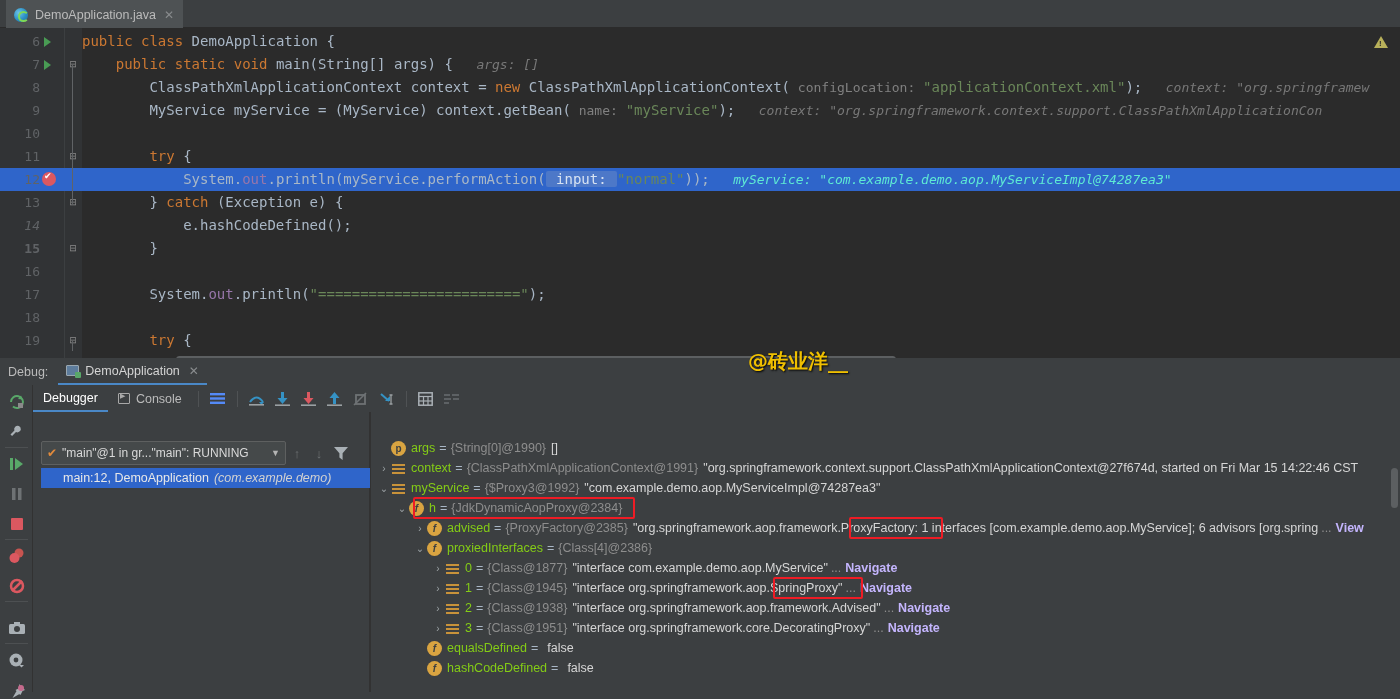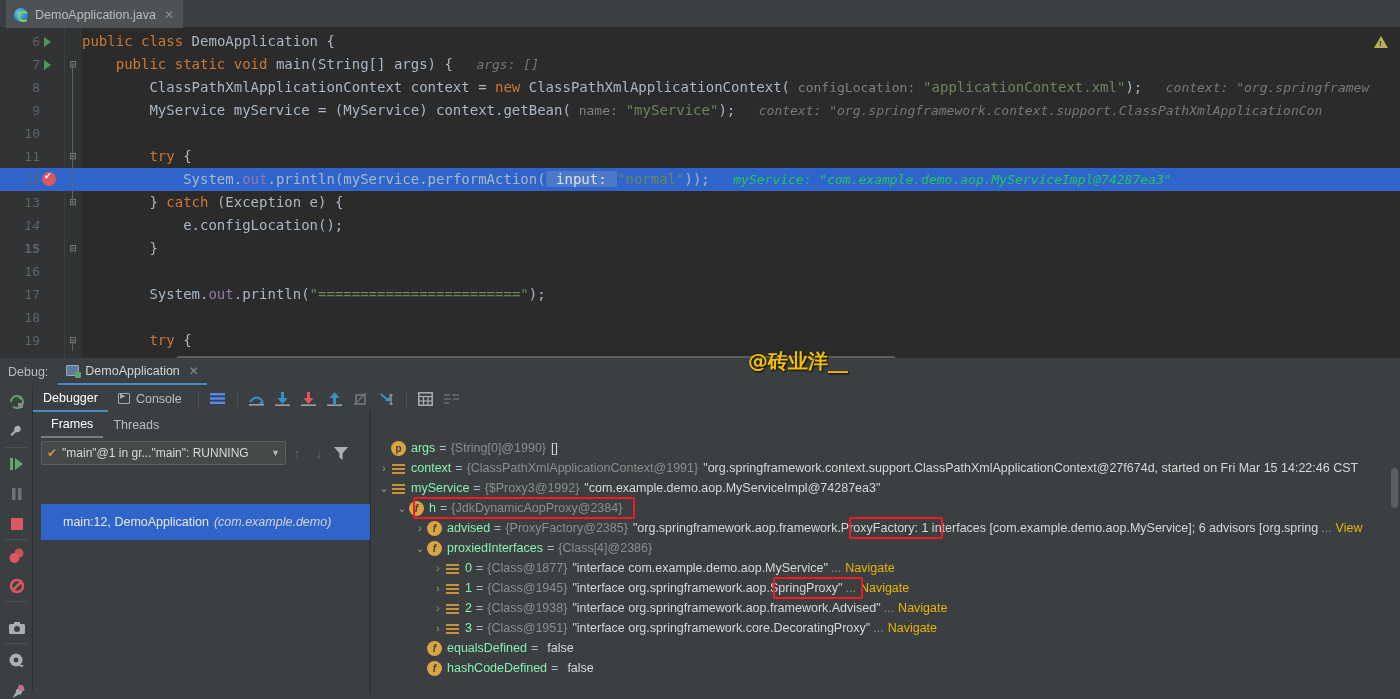--- a/index.html
+++ b/index.html
@@ -68,21 +68,21 @@
   .hl-line { position: absolute; left: 82px; top: 0; width: 1318px; height: 23px; background: #2f65ca; }
   .hl-gut  { position: absolute; left: 0;  top: 0; width: 82px;  height: 23px; background: #2f65ca; }
 
   
   .kw   { color: #cc7832; }
   .txt  { color: #a9b7c6; }
   .str  { color: #6a8759; }
   .fld  { color: #9876aa; }
   .hint { color: #808080; font-size: 13px; }
   .inl  { color: #787878; font-style: italic; font-size: 13px; }
-  .inlw { color: #22c55e; font-style: italic; font-size: 13px; }
+  .inlw { color: #5eead4; font-style: italic; font-size: 13px; }
   .hintw{ background: #4d78c8; color: #d6e2f2; border-radius: 2px; padding: 0 2px; }
 
   
   .runmark {
     position: absolute; left: 44px; width: 0; height: 0;
     border-left: 7px solid #499c54; border-top: 5px solid transparent;
     border-bottom: 5px solid transparent;
   }
   .fold {
     position: absolute; left: 68px; width: 10px; height: 10px;
@@ -214,23 +214,23 @@
   .thread-check { color: #e08a3c; font-size: 12px; margin-right: 5px; }
   .thread-text {
     font-size: 12px; color: #d9d9d9; white-space: nowrap; overflow: hidden;
     flex: 1;
   }
   .caret { color: #b4b4b4; font-size: 9px; margin-left: 4px; }
   .arrow-btn { width: 22px; text-align: center; color: #6e7274; font-size: 13px; }
   .filter-ico { margin-left: 4px; color: #a8adb0; font-size: 13px; }
 
   .frame-row {
-    position: absolute; left: 8px; top: 56px; width: 330px; height: 36px;
+    position: absolute; left: 8px; top: 56px; width: 330px; height: 20px;
     background: #2f65ca; display: flex; align-items: center; padding-left: 22px;
-    font-size: 12.5px; color: #e8e8e8; white-space: nowrap; margin-top: 36px;
+    font-size: 12.5px; color: #e8e8e8; white-space: nowrap;
   }
   .frame-row .it { font-style: italic; color: #d2d2d2; margin-left: 5px; }
 
   
   .vtree { position: absolute; left: 0; top: 26px; width: 1029px; height: 254px; }
   .vrow {
     position: relative; height: 20px; display: flex; align-items: center;
     white-space: nowrap; font-size: 12.5px;
   }
   .twisty {
@@ -248,25 +248,25 @@
     border-radius: 50%; background: #d9a441;
     color: #3c3f41; font-size: 10px; font-style: italic; font-weight: bold;
     text-align: center; line-height: 15px;
   }
   .ic-obj::before, .ic-obj::after {
     content: ""; position: absolute; left: 1px; width: 13px; height: 2px;
     background: #c8923a;
   }
   .ic-obj::before { top: 3px; box-shadow: 0 4px 0 #c8923a; }
   .ic-obj::after  { top: 11px; }
-  .vname { color: #86efac; }
+  .vname { color: #84cc16; }
   .veq   { color: #a9b7c6; margin: 0 4px; }
   .vtype { color: #8d8d8d; }
   .vval  { color: #d6d6d6; margin-left: 5px; }
-  .vnav  { color: #eab308; margin-left: 4px; }
+  .vnav  { color: #c4b5fd; margin-left: 4px; font-weight: bold; }
   .vdots { color: #8d8d8d; margin-left: 3px; }
 
   .redbox {
     position: absolute; border: 2.5px solid #ee1c25; border-radius: 2px;
     pointer-events: none; z-index: 20;
   }
 
   .vscroll-track {
     position: absolute; right: 0; top: 26px; width: 12px; height: 254px;
     background: #3c3f41;
@@ -320,21 +320,21 @@
         <div class="line code" style="top: 117px;"><span class="txt">        </span><span class="kw">try</span><span class="txt"> {</span></div>
         <div class="hl-gut" style="top: 140px;"></div>
         <div class="hl-line" style="top: 140px;"></div>
         <div class="ln" style="top: 140px; left: 0px;">12</div>
         <div class="bp" style="top: 144px;"></div>
         <div class="line code" style="top: 140px;"><span class="txt">            System.</span><span class="fld">out</span><span class="txt">.println(myService.performAction(</span><span class="hintw"> input: </span><span class="str">"normal"</span><span class="txt">));</span><span class="inlw">   myService: "com.example.demo.aop.MyServiceImpl@74287ea3"</span></div>
         <div class="ln" style="top: 163px; left: 0px; padding-left: 12px;">13</div>
         <div class="fold" style="top: 169px;">⊟</div>
         <div class="line code" style="top: 163px;"><span class="txt">        } </span><span class="kw">catch</span><span class="txt"> (Exception e) {</span></div>
         <div class="ln" style="top: 186px; left: 0px; font-style: italic;">14</div>
-        <div class="line code" style="top: 186px;"><span class="txt">            e.configLocation();</span></div>
+        <div class="line code" style="top: 186px;"><span class="txt">            e.hashCodeDefined();</span></div>
         <div class="ln" style="top: 209px; left: 0px; font-weight: bold;">15</div>
         <div class="fold" style="top: 215px;">⊟</div>
         <div class="line code" style="top: 209px;"><span class="txt">        }</span></div>
         <div class="ln" style="top: 232px; left: 0px;">16</div>
         <div class="line code" style="top: 232px;"></div>
         <div class="ln" style="top: 255px; left: 0px;">17</div>
         <div class="line code" style="top: 255px;"><span class="txt">        System.</span><span class="fld">out</span><span class="txt">.println(</span><span class="str">"========================"</span><span class="txt">);</span></div>
         <div class="ln" style="top: 278px; left: 0px;">18</div>
         <div class="line code" style="top: 278px;"></div>
         <div class="ln" style="top: 301px; left: 0px;">19</div>
@@ -483,28 +483,20 @@
           <rect x="0" y="1" width="6" height="2" fill="#5d6164"></rect>
           <rect x="8" y="1" width="7" height="2" fill="#5d6164"></rect>
           <rect x="0" y="5" width="7" height="2" fill="#5d6164"></rect>
           <rect x="9" y="5" width="6" height="2" fill="#5d6164"></rect>
           <rect x="0" y="9" width="5" height="2" fill="#5d6164"></rect>
         </svg>
       </div>
     </div>
 
     <div class="frames-pane">
-      <div class="pane-tabs">
-        <div class="pane-tab active">
-          <span>Frames</span>
-        </div>
-        <div class="pane-tab">
-          <span>Threads</span>
-        </div>
-      </div>
       <div class="thread-row">
         <div class="thread-combo">
           <span class="thread-check">✔</span>
           <span class="thread-text">"main"@1 in gr..."main": RUNNING</span>
           <span class="caret">▼</span>
         </div>
         <span class="arrow-btn">↑</span>
         <span class="arrow-btn">↓</span>
         <svg class="filter-ico" width="14" height="13" viewBox="0 0 14 13">
           <path d="M0 0h14L8.6 6.2V13L5.4 10.6V6.2z" fill="#a9b0b5"></path>

